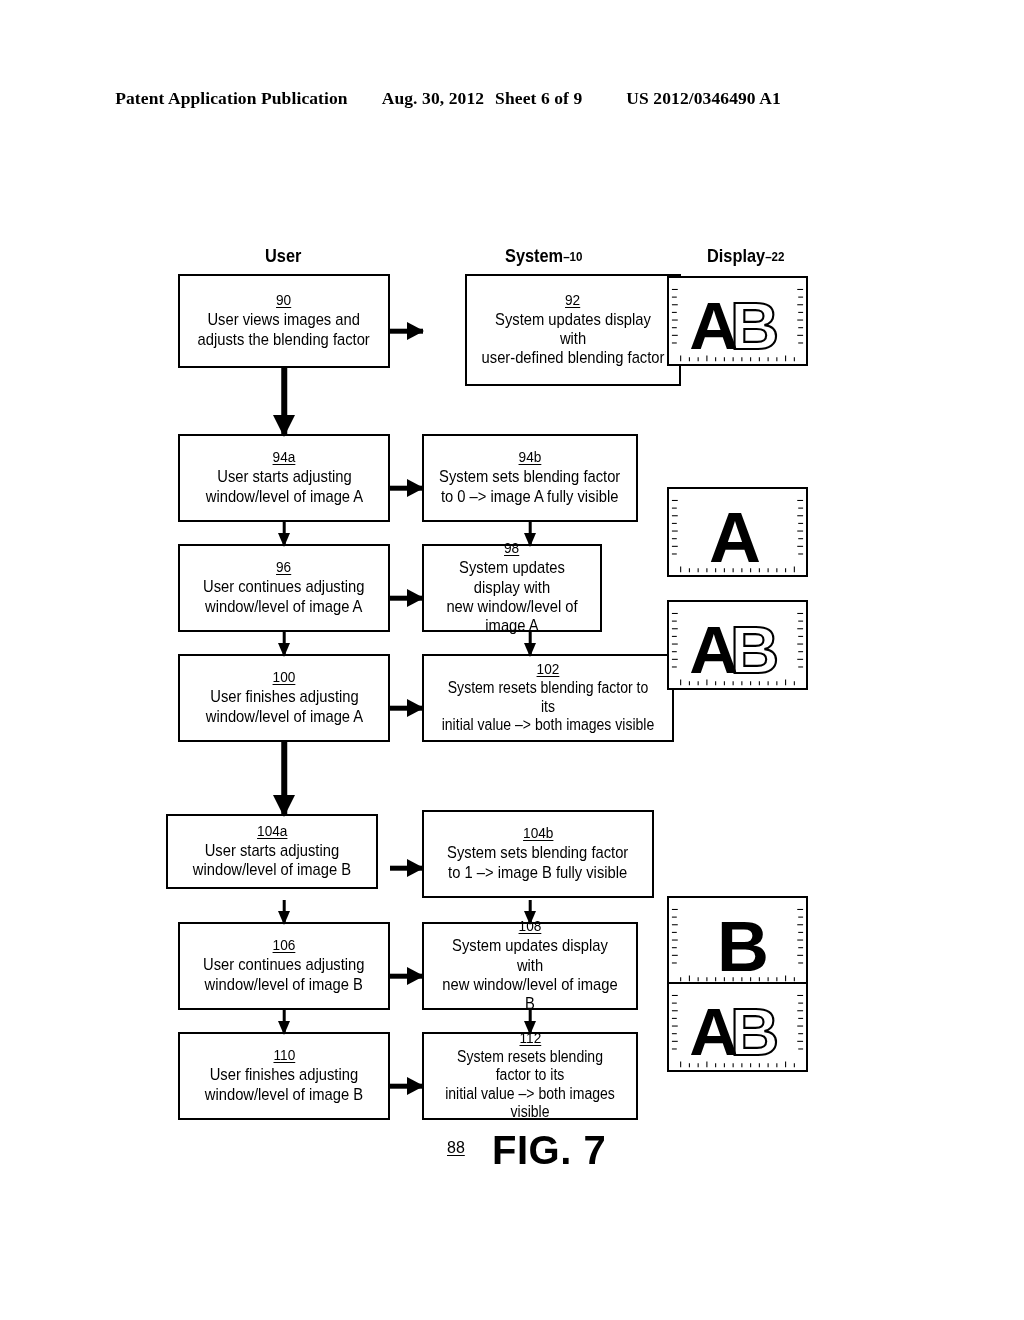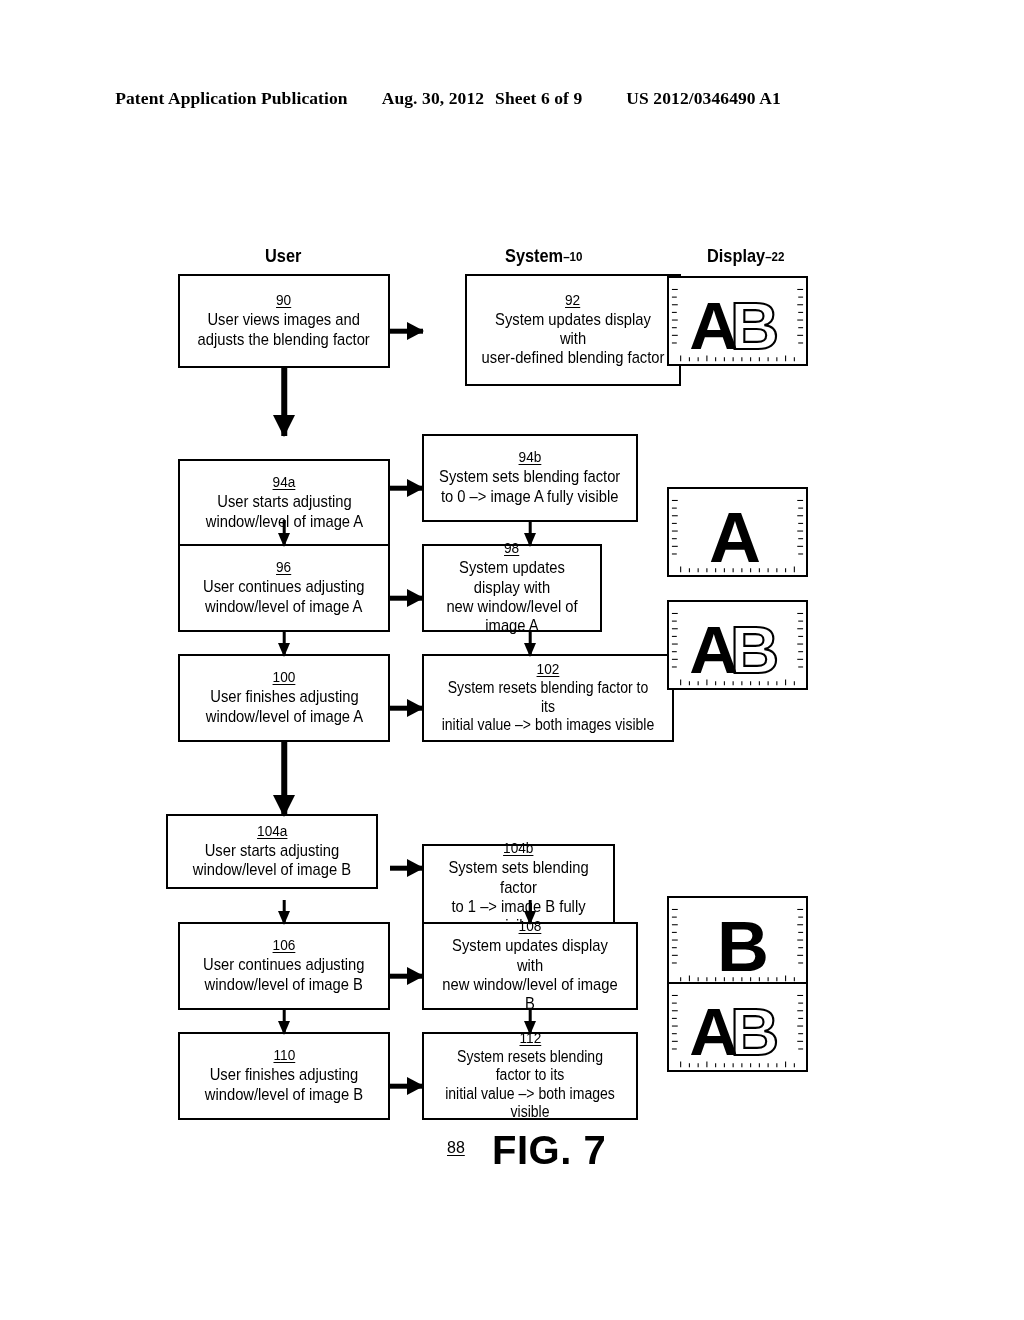--- a/index.html
+++ b/index.html
@@ -84,33 +84,33 @@
     font-family: "Liberation Sans Narrow", "Liberation Sans", sans-serif;
     font-size: 16.4px;
     line-height: 1.17;
     text-align: center;
     white-space: pre-line;
     transform: scaleX(0.9);
   }
 
   
   #box-90   { left: 178px; top: 274px;  width: 212px; height: 94px; }
-  #box-94a  { left: 178px; top: 434px;  width: 212px; height: 88px; margin-top: 25px; }
+  #box-94a  { left: 178px; top: 434px;  width: 212px; height: 88px; }
   #box-96   { left: 178px; top: 544px;  width: 212px; height: 88px; }
   #box-100  { left: 178px; top: 654px;  width: 212px; height: 88px; }
   #box-104a { left: 166px; top: 814px;  width: 212px; height: 75px; }
   #box-106  { left: 178px; top: 922px;  width: 212px; height: 88px; }
   #box-110  { left: 178px; top: 1032px; width: 212px; height: 88px; }
 
   
   #box-92   { left: 441px; top: 274px;  width: 216px; height: 112px; margin-left: 24px; }
   #box-94b  { left: 422px; top: 434px;  width: 216px; height: 88px; }
   #box-98   { left: 422px; top: 544px;  width: 180px; height: 88px; }
   #box-102  { left: 422px; top: 654px;  width: 252px; height: 88px; }
-  #box-104b { left: 422px; top: 844px;  width: 193px; height: 88px; }
+  #box-104b { left: 422px; top: 810px;  width: 232px; height: 88px; }
   #box-108  { left: 422px; top: 922px;  width: 216px; height: 88px; align-items: center; }
   #box-112  { left: 422px; top: 1032px; width: 216px; height: 88px; }
 
   #box-102 .txt, #box-112 .txt { font-size: 15.6px; }
 
   
   .conn { position: absolute; }
 
   
   .v-thin .shaft {

